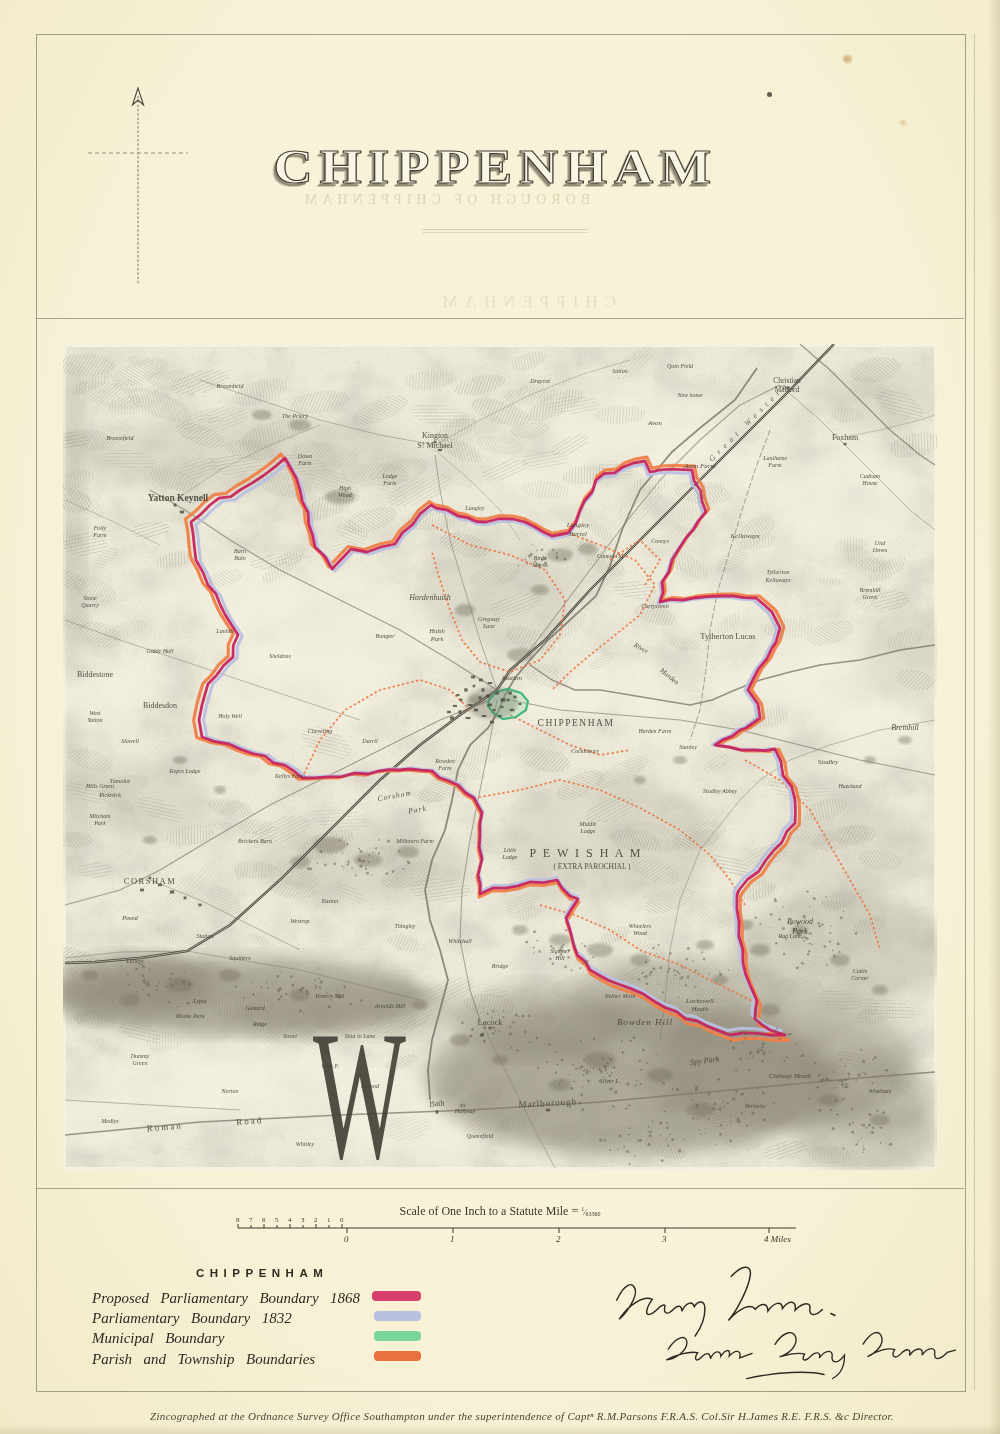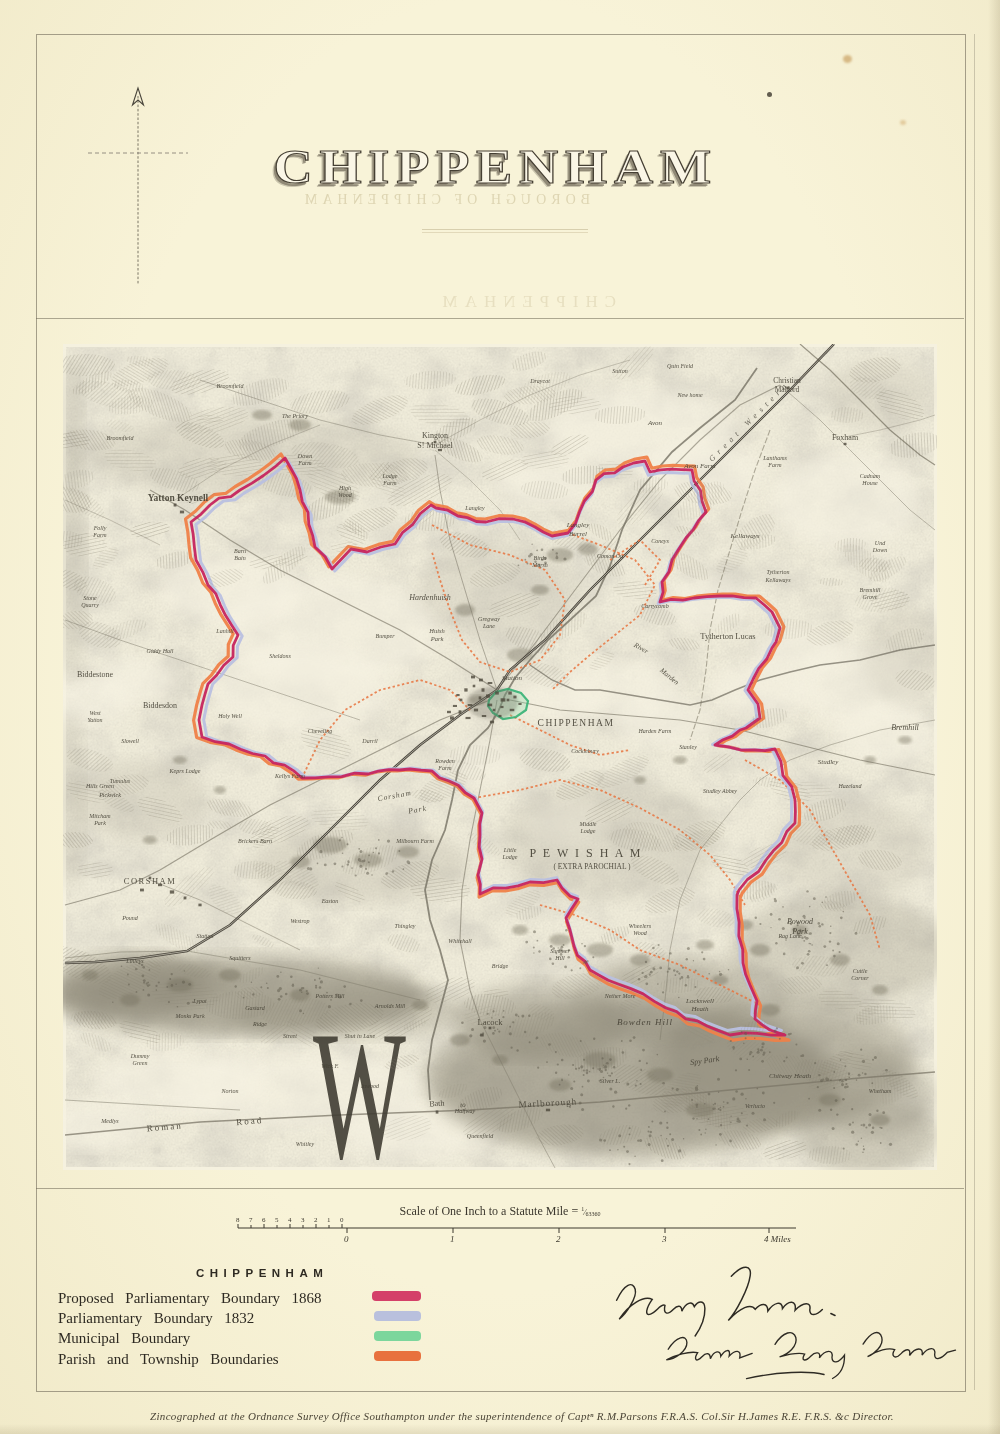--- a/index.html
+++ b/index.html
@@ -1294,21 +1294,21 @@
     <text x="108" y="24">0</text>
       <text x="214" y="24">1</text>
       <text x="320" y="24">2</text>
       <text x="426" y="24">3</text>
       <text x="528" y="24">4 Miles</text>
   </g>
 </svg>
 
 <div class="abs" style="left:196px;top:1267px;font-family:'Liberation Sans',sans-serif;font-size:11.5px;letter-spacing:5.5px;color:#2e2a22;font-weight:bold;">CHIPPENHAM</div>
 
-<div class="abs" style="left:58px;top:1288px;font-size:15px;color:#2e2a22;line-height:20.2px;word-spacing:2px;white-space:nowrap;">
+<div class="abs" style="left:92px;top:1288px;font-style:italic;font-size:15px;color:#2e2a22;line-height:20.2px;word-spacing:2px;white-space:nowrap;">
   Proposed&nbsp; Parliamentary&nbsp; Boundary&nbsp; 1868<br>
   Parliamentary&nbsp; Boundary&nbsp; 1832<br>
   Municipal&nbsp; Boundary<br>
   Parish&nbsp; and&nbsp; Township&nbsp; Boundaries
 </div>
 
 <div class="abs" style="left:372px;top:1291px;width:49px;height:10px;background:#d44069;border-radius:4px;"></div>
 
 <div class="abs" style="left:374px;top:1311px;width:47px;height:10px;background:#b9c0dd;border-radius:4px;"></div>
 

